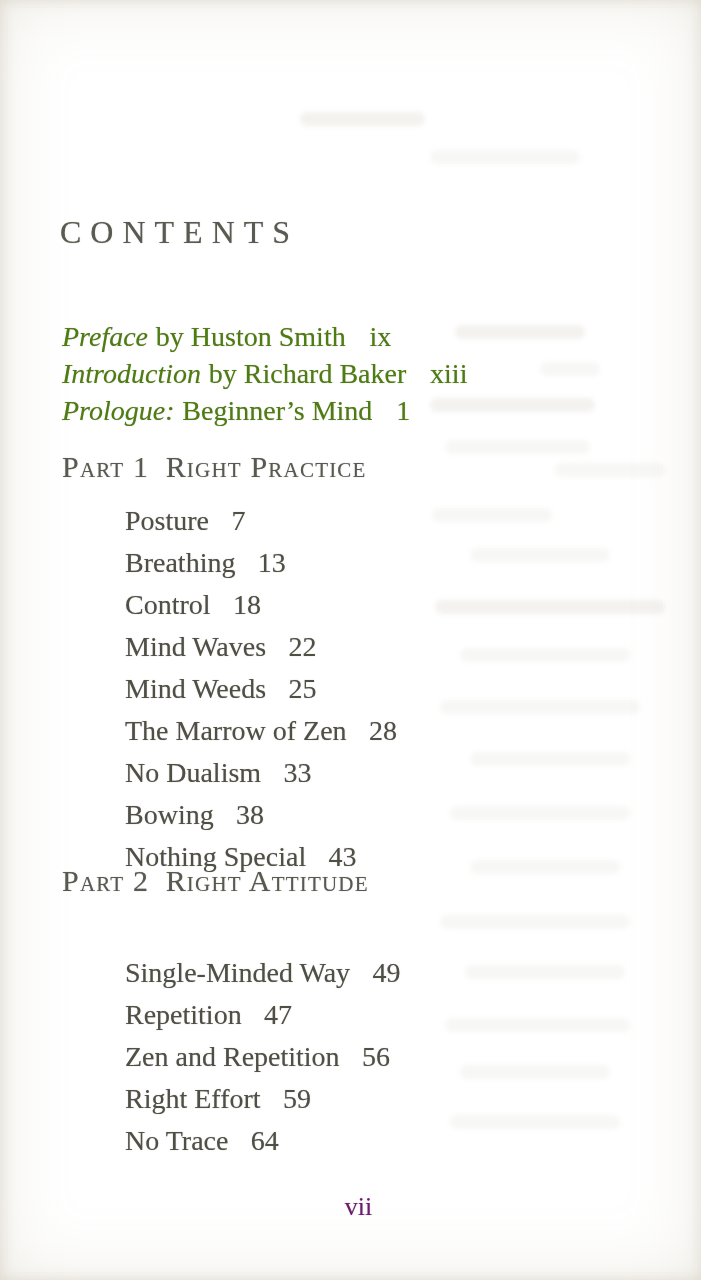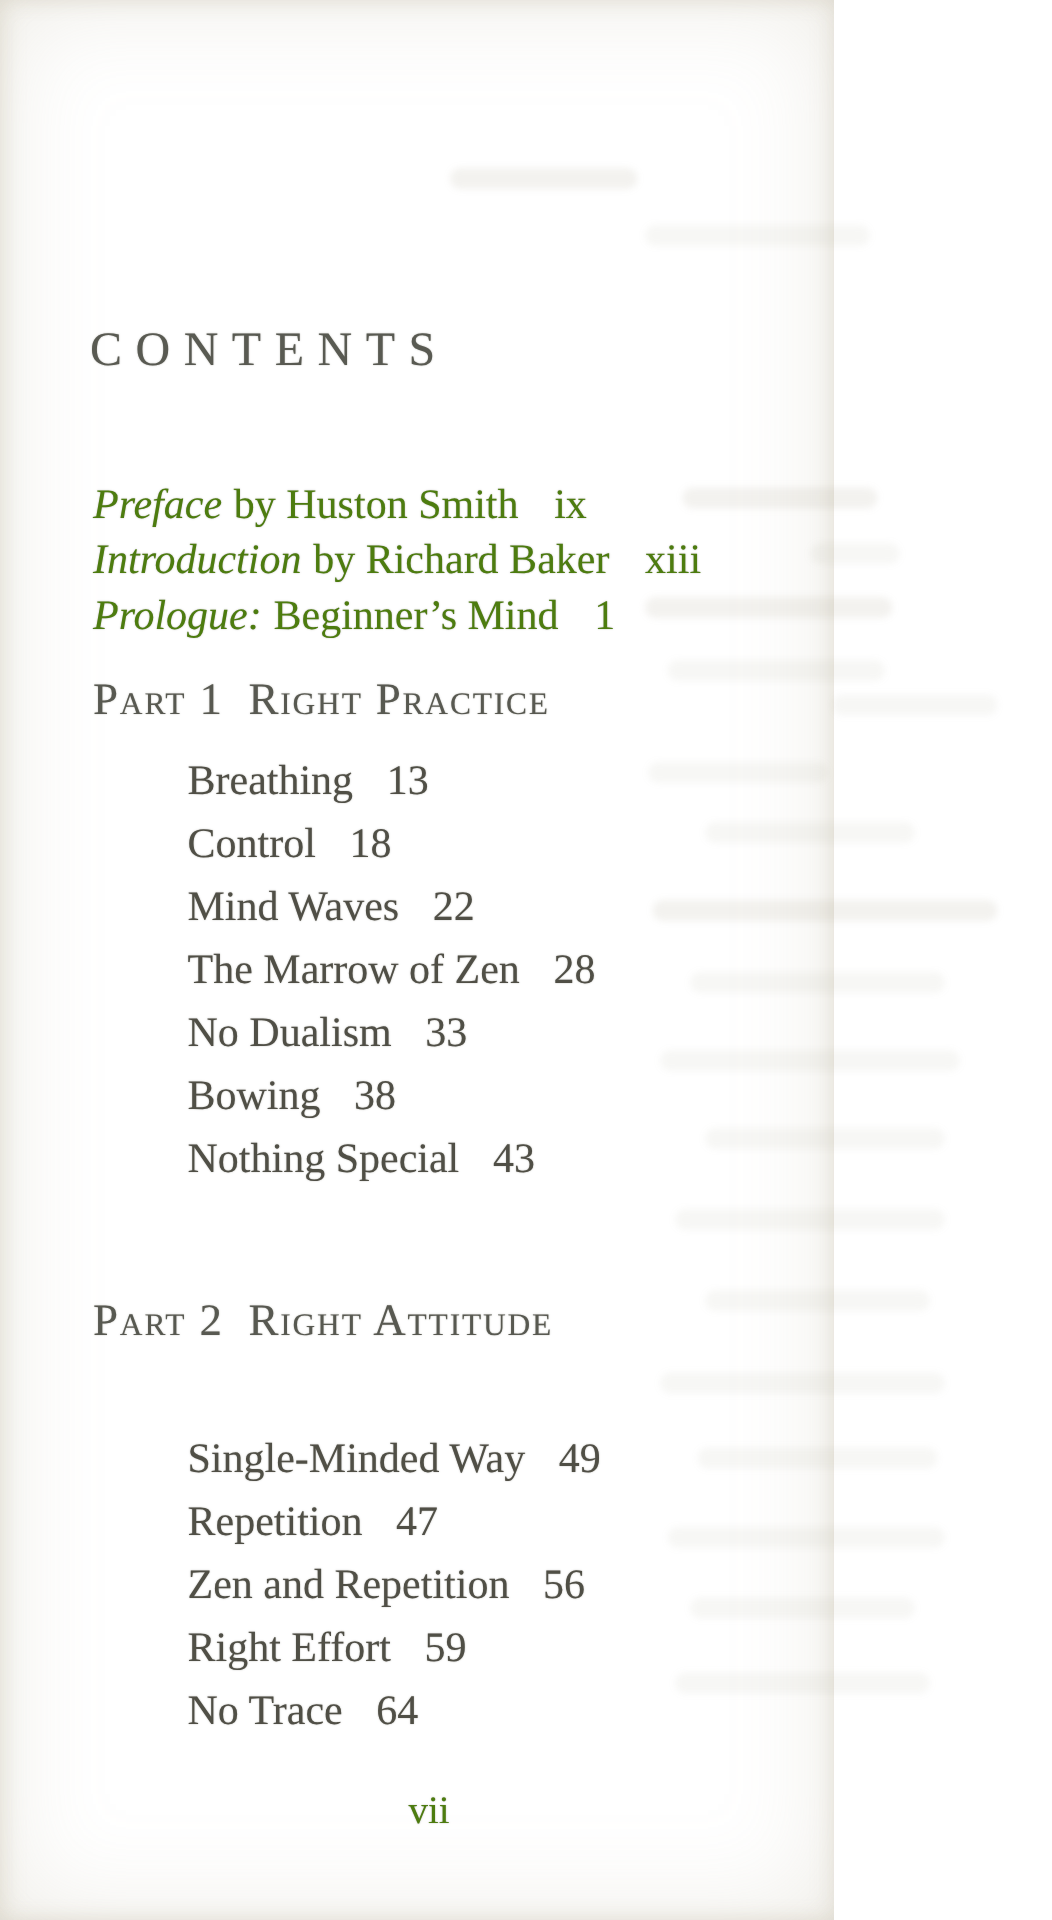--- a/index.html
+++ b/index.html
@@ -7,21 +7,21 @@
     padding: 0;
   }
   body {
     width: 701px;
     height: 1280px;
     font-family: "Liberation Serif", "DejaVu Serif", serif;
     overflow: hidden;
   }
   .page {
     position: relative;
-    width: 556px;
+    width: 701px;
     height: 1280px;
     background:
       linear-gradient(100deg,
         #e9e5d6 0%, #f1eee1 4%,
         #f3f0e5 20%, #f4f1e6 55%,
         #f1eee2 85%, #edead c 96%, #eae6d7 100%),
       #f2efe4;
     box-shadow: inset 0 0 70px rgba(175,165,135,0.22),
                 inset -4px 0 14px rgba(170,160,130,0.12),
                 inset 4px 0 14px rgba(170,160,130,0.18);
@@ -92,21 +92,21 @@
 
   .folio {
     position: absolute;
     top: 1192px;
     left: 0;
     width: 100%;
     padding-left: 16px;
     box-sizing: border-box;
     text-align: center;
     font-size: 26px;
-    color: #4d7c0f;
+    color: #701a75;
     text-shadow: 0 0 1px rgba(95,93,82,0.5);
   }
 </style>
 </head>
 <body>
 
 <div class="page">
 
   <div class="showthrough">
     <div class="mark" style="left:300px; top:112px; width:125px;"></div>
@@ -143,23 +143,25 @@
     <div>
       <span class="em">Prologue:</span><span class="rest">Beginner’s Mind</span><span class="pg">1</span>
     </div>
   </div>
 
   <div class="part-heading part1-heading">
     <span class="part-label">Part 1</span><span class="part-title">Right Practice</span>
   </div>
 
   <div class="chapter-list part1-list">
+    <div><span>Posture</span><span class="pg">7</span></div>
     <div><span>Breathing</span><span class="pg">13</span></div>
     <div><span>Control</span><span class="pg">18</span></div>
     <div><span>Mind Waves</span><span class="pg">22</span></div>
+    <div><span>Mind Weeds</span><span class="pg">25</span></div>
     <div><span>The Marrow of Zen</span><span class="pg">28</span></div>
     <div><span>No Dualism</span><span class="pg">33</span></div>
     <div><span>Bowing</span><span class="pg">38</span></div>
     <div><span>Nothing Special</span><span class="pg">43</span></div>
   </div>
 
   <div class="part-heading part2-heading">
     <span class="part-label">Part 2</span><span class="part-title">Right Attitude</span>
   </div>
 

